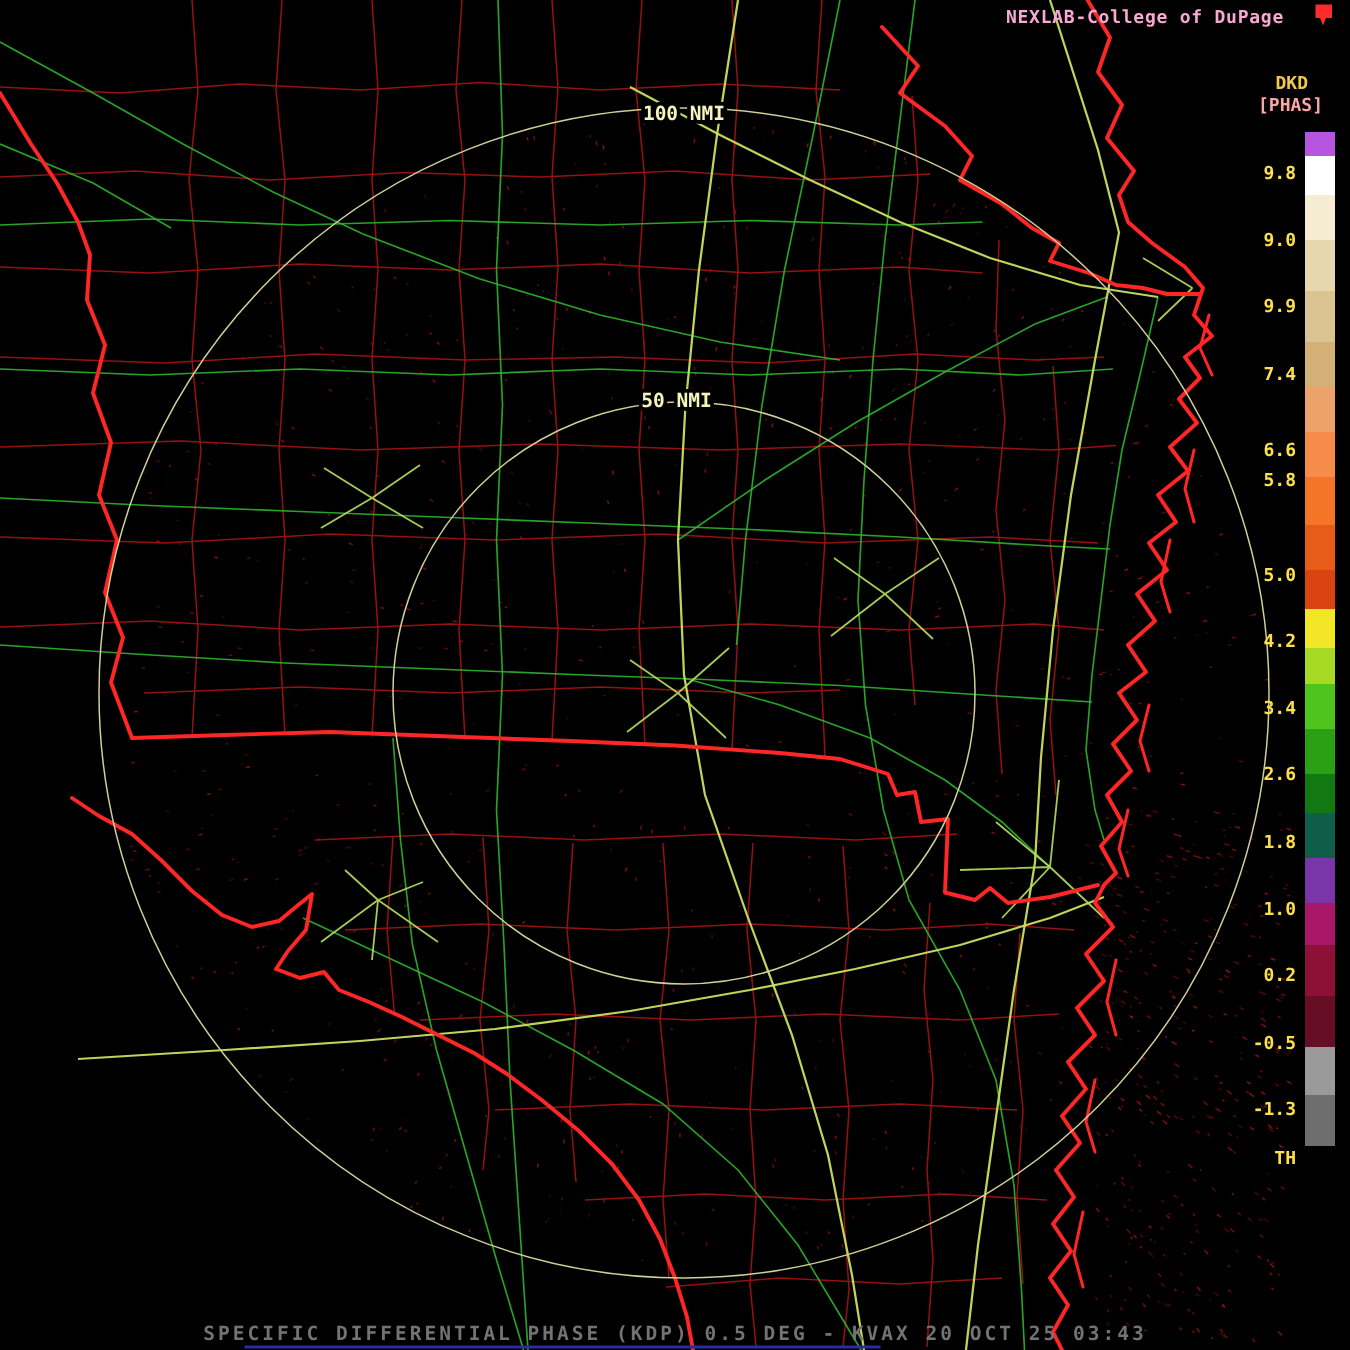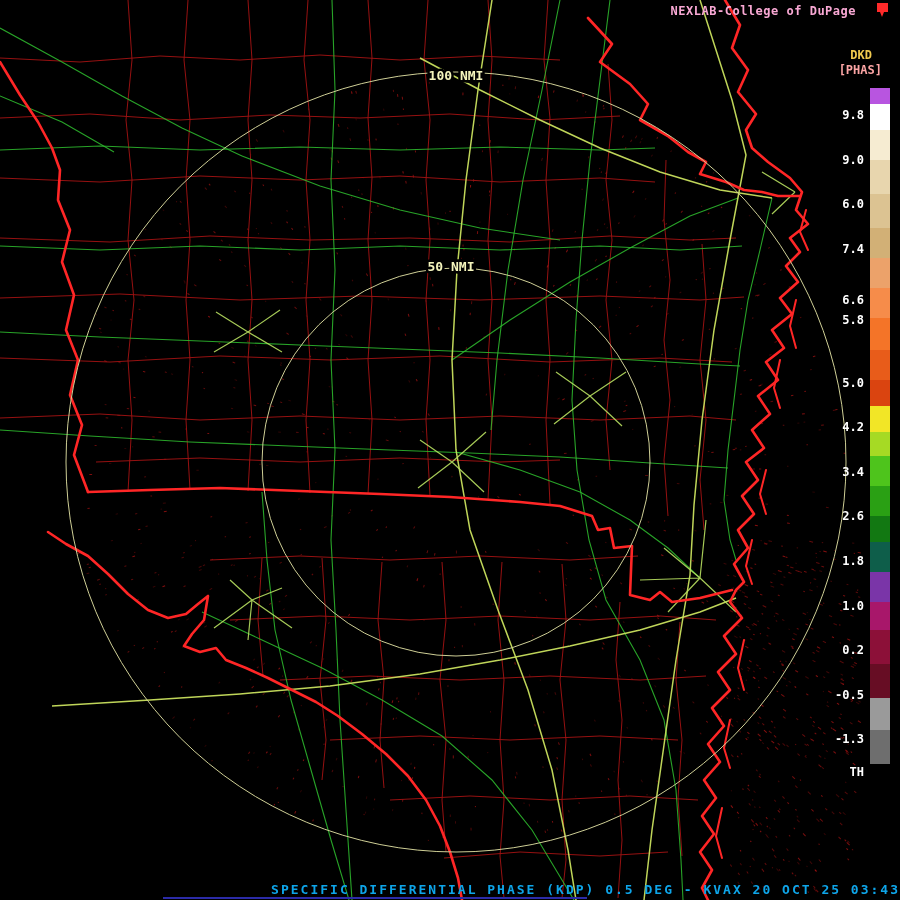--- a/index.html
+++ b/index.html
@@ -14,23 +14,23 @@
   .island{fill:none;stroke:#ff2626;stroke-width:2;stroke-linecap:round}
   .road{fill:none;stroke:#2fbf2f;stroke-width:1.1;opacity:.85}
   .hwy{fill:none;stroke:#c9e05e;stroke-width:1.5;opacity:.95}
   .cityweb{fill:none;stroke:#b8e060;stroke-width:1.2;opacity:.9}
   .brand{position:absolute;top:4px;right:44px;color:#f9a8d4;font-size:12px;font-weight:700;letter-spacing:.5px}
   .logo{position:absolute;top:2px;right:10px}
   .code{position:absolute;top:48px;right:28px;color:#f0c94e;font-size:12px;font-weight:700}
   .ptag{position:absolute;top:63px;right:18px;color:#fca5a5;font-size:12px;font-weight:700}
   .colorbar{position:absolute;top:88px;right:10px;width:20px;font-size:0}
   .colorbar>div{width:20px}
-  .tick{position:absolute;right:36px;width:48px;text-align:right;color:#ffffff;
+  .tick{position:absolute;right:36px;width:48px;text-align:right;color:#fde047;
         font-size:12px;font-weight:700;font-family:"DejaVu Sans Mono",monospace}
-  .caption{position:absolute;bottom:3px;left:0;width:100%;text-align:right;color:#0ea5e9;
+  .caption{position:absolute;bottom:3px;left:0;width:100%;text-align:center;color:#737373;
            font-size:13px;font-weight:700;letter-spacing:2px;white-space:nowrap}
   .baseline{position:absolute;bottom:1px;left:163px;width:424px;height:2px;background:#2b2ba8}
 </style>
 </head>
 <body>
 
 <div class="stage">
 
   <svg class="map" width="900" height="900" viewBox="0 0 900 900">
 
@@ -1247,21 +1247,21 @@
       <div style="height: 30px; background: rgb(122, 53, 168);"></div>
       <div style="height: 28px; background: rgb(168, 23, 106);"></div>
       <div style="height: 34px; background: rgb(140, 16, 56);"></div>
       <div style="height: 34px; background: rgb(103, 13, 36);"></div>
       <div style="height: 32px; background: rgb(154, 154, 154);"></div>
       <div style="height: 34px; background: rgb(110, 110, 110);"></div>
     </div>
   <div>
       <div class="tick" style="top: 108px;">9.8</div>
       <div class="tick" style="top: 152.6px;">9.0</div>
-      <div class="tick" style="top: 197.2px;">6.0</div>
+      <div class="tick" style="top: 197.2px;">9.9</div>
       <div class="tick" style="top: 241.8px;">7.4</div>
       <div class="tick" style="top: 293px; text-align: right;">6.6</div>
       <div class="tick" style="top: 313px;">5.8</div>
       <div class="tick" style="top: 375.6px;">5.0</div>
       <div class="tick" style="top: 420.2px;">4.2</div>
       <div class="tick" style="top: 464.8px;">3.4</div>
       <div class="tick" style="top: 509.4px;">2.6</div>
       <div class="tick" style="top: 554px;">1.8</div>
       <div class="tick" style="top: 598.6px; text-align: right;">1.0</div>
       <div class="tick" style="top: 643.2px;">0.2</div>

